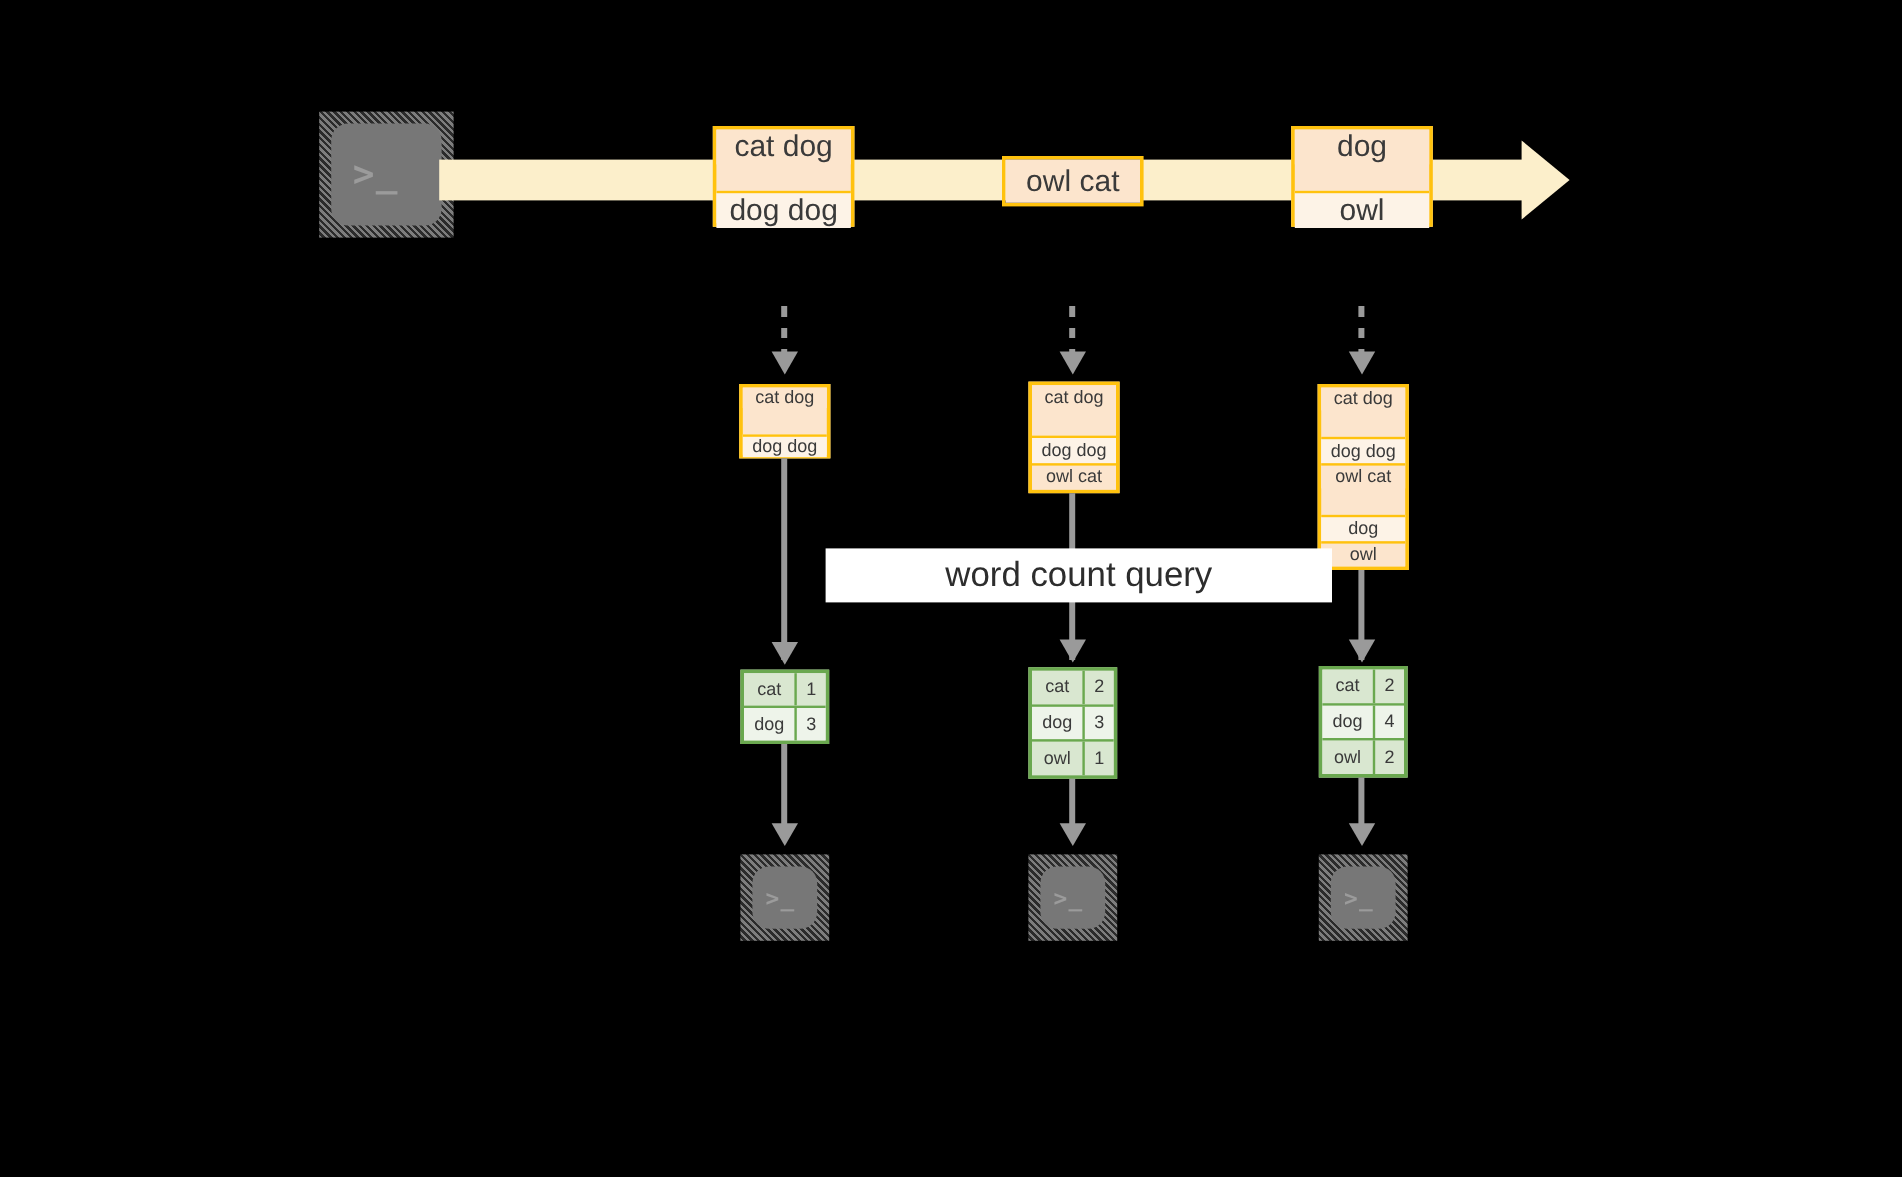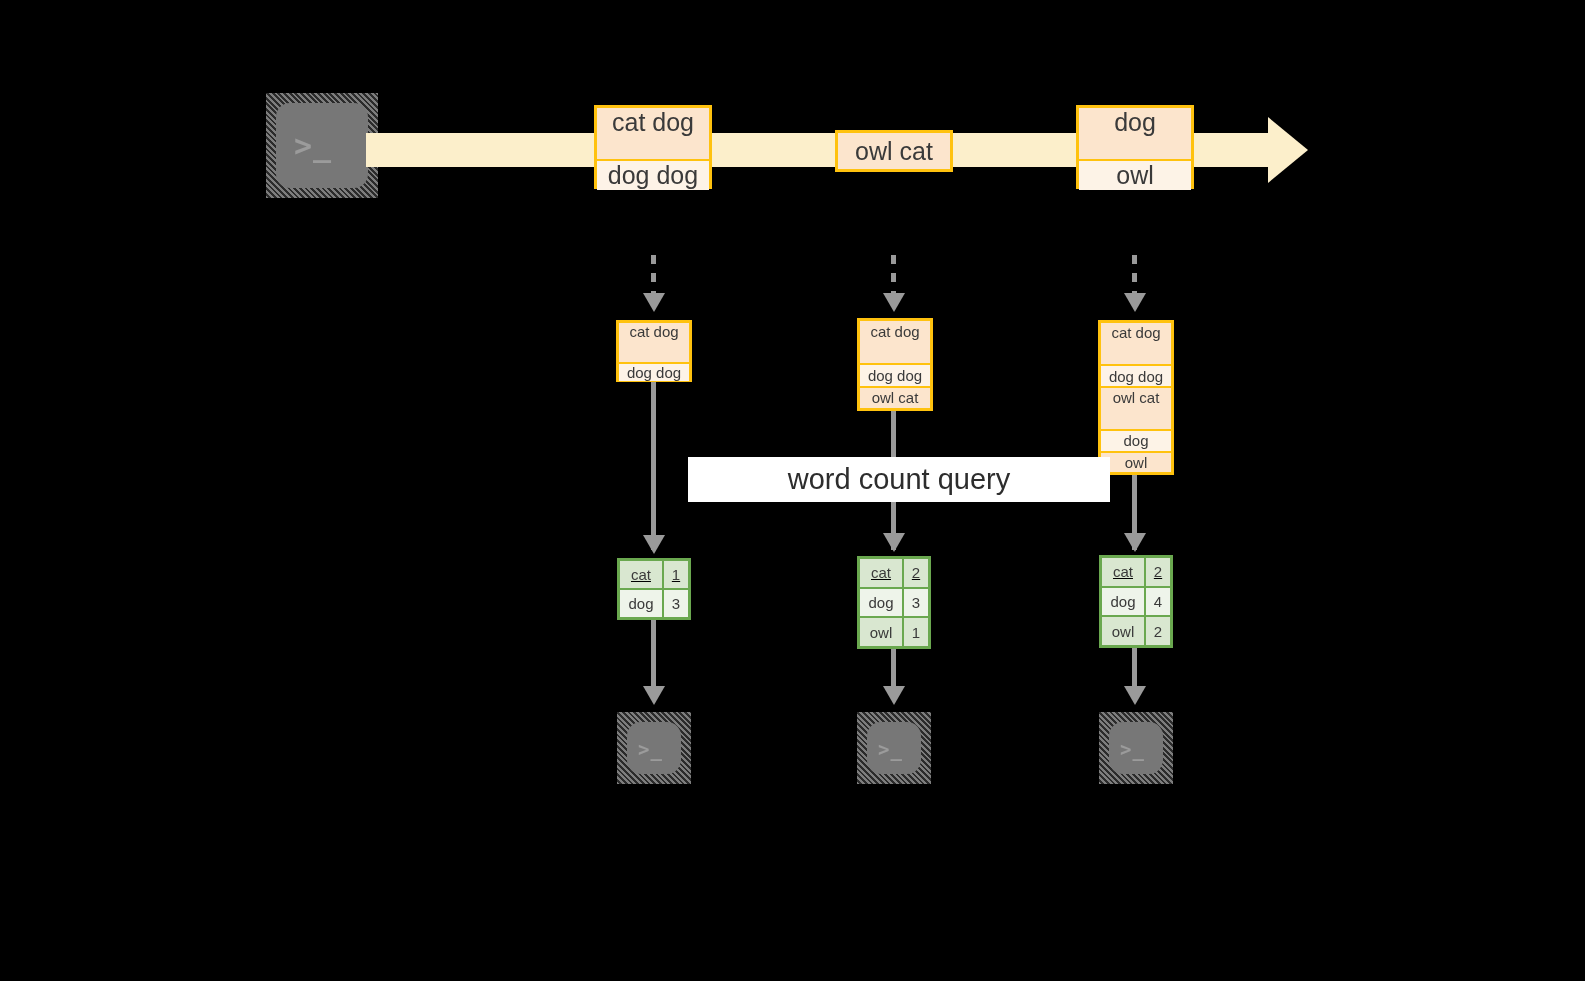--- a/index.html
+++ b/index.html
@@ -85,21 +85,21 @@
     border: 3px solid #6aa84f;
     background: #d9e7d0;
     display: flex;
     flex-direction: column;
   }
   .res .row {
     flex: 1 1 auto;
     display: flex;
     border-top: 2px solid #6aa84f;
   }
-  .res .row:first-child { border-top: none; text-decoration: underline; }
+  .res .row:first-child { border-top: none; }
   .res .row.odd  { background: #d9e7d0; }
   .res .row.even { background: #eef4ea; }
   .res .k, .res .v {
     display: flex;
     align-items: center;
     justify-content: center;
     font-size: 15px;
     color: #3a3a3a;
     white-space: nowrap;
   }

